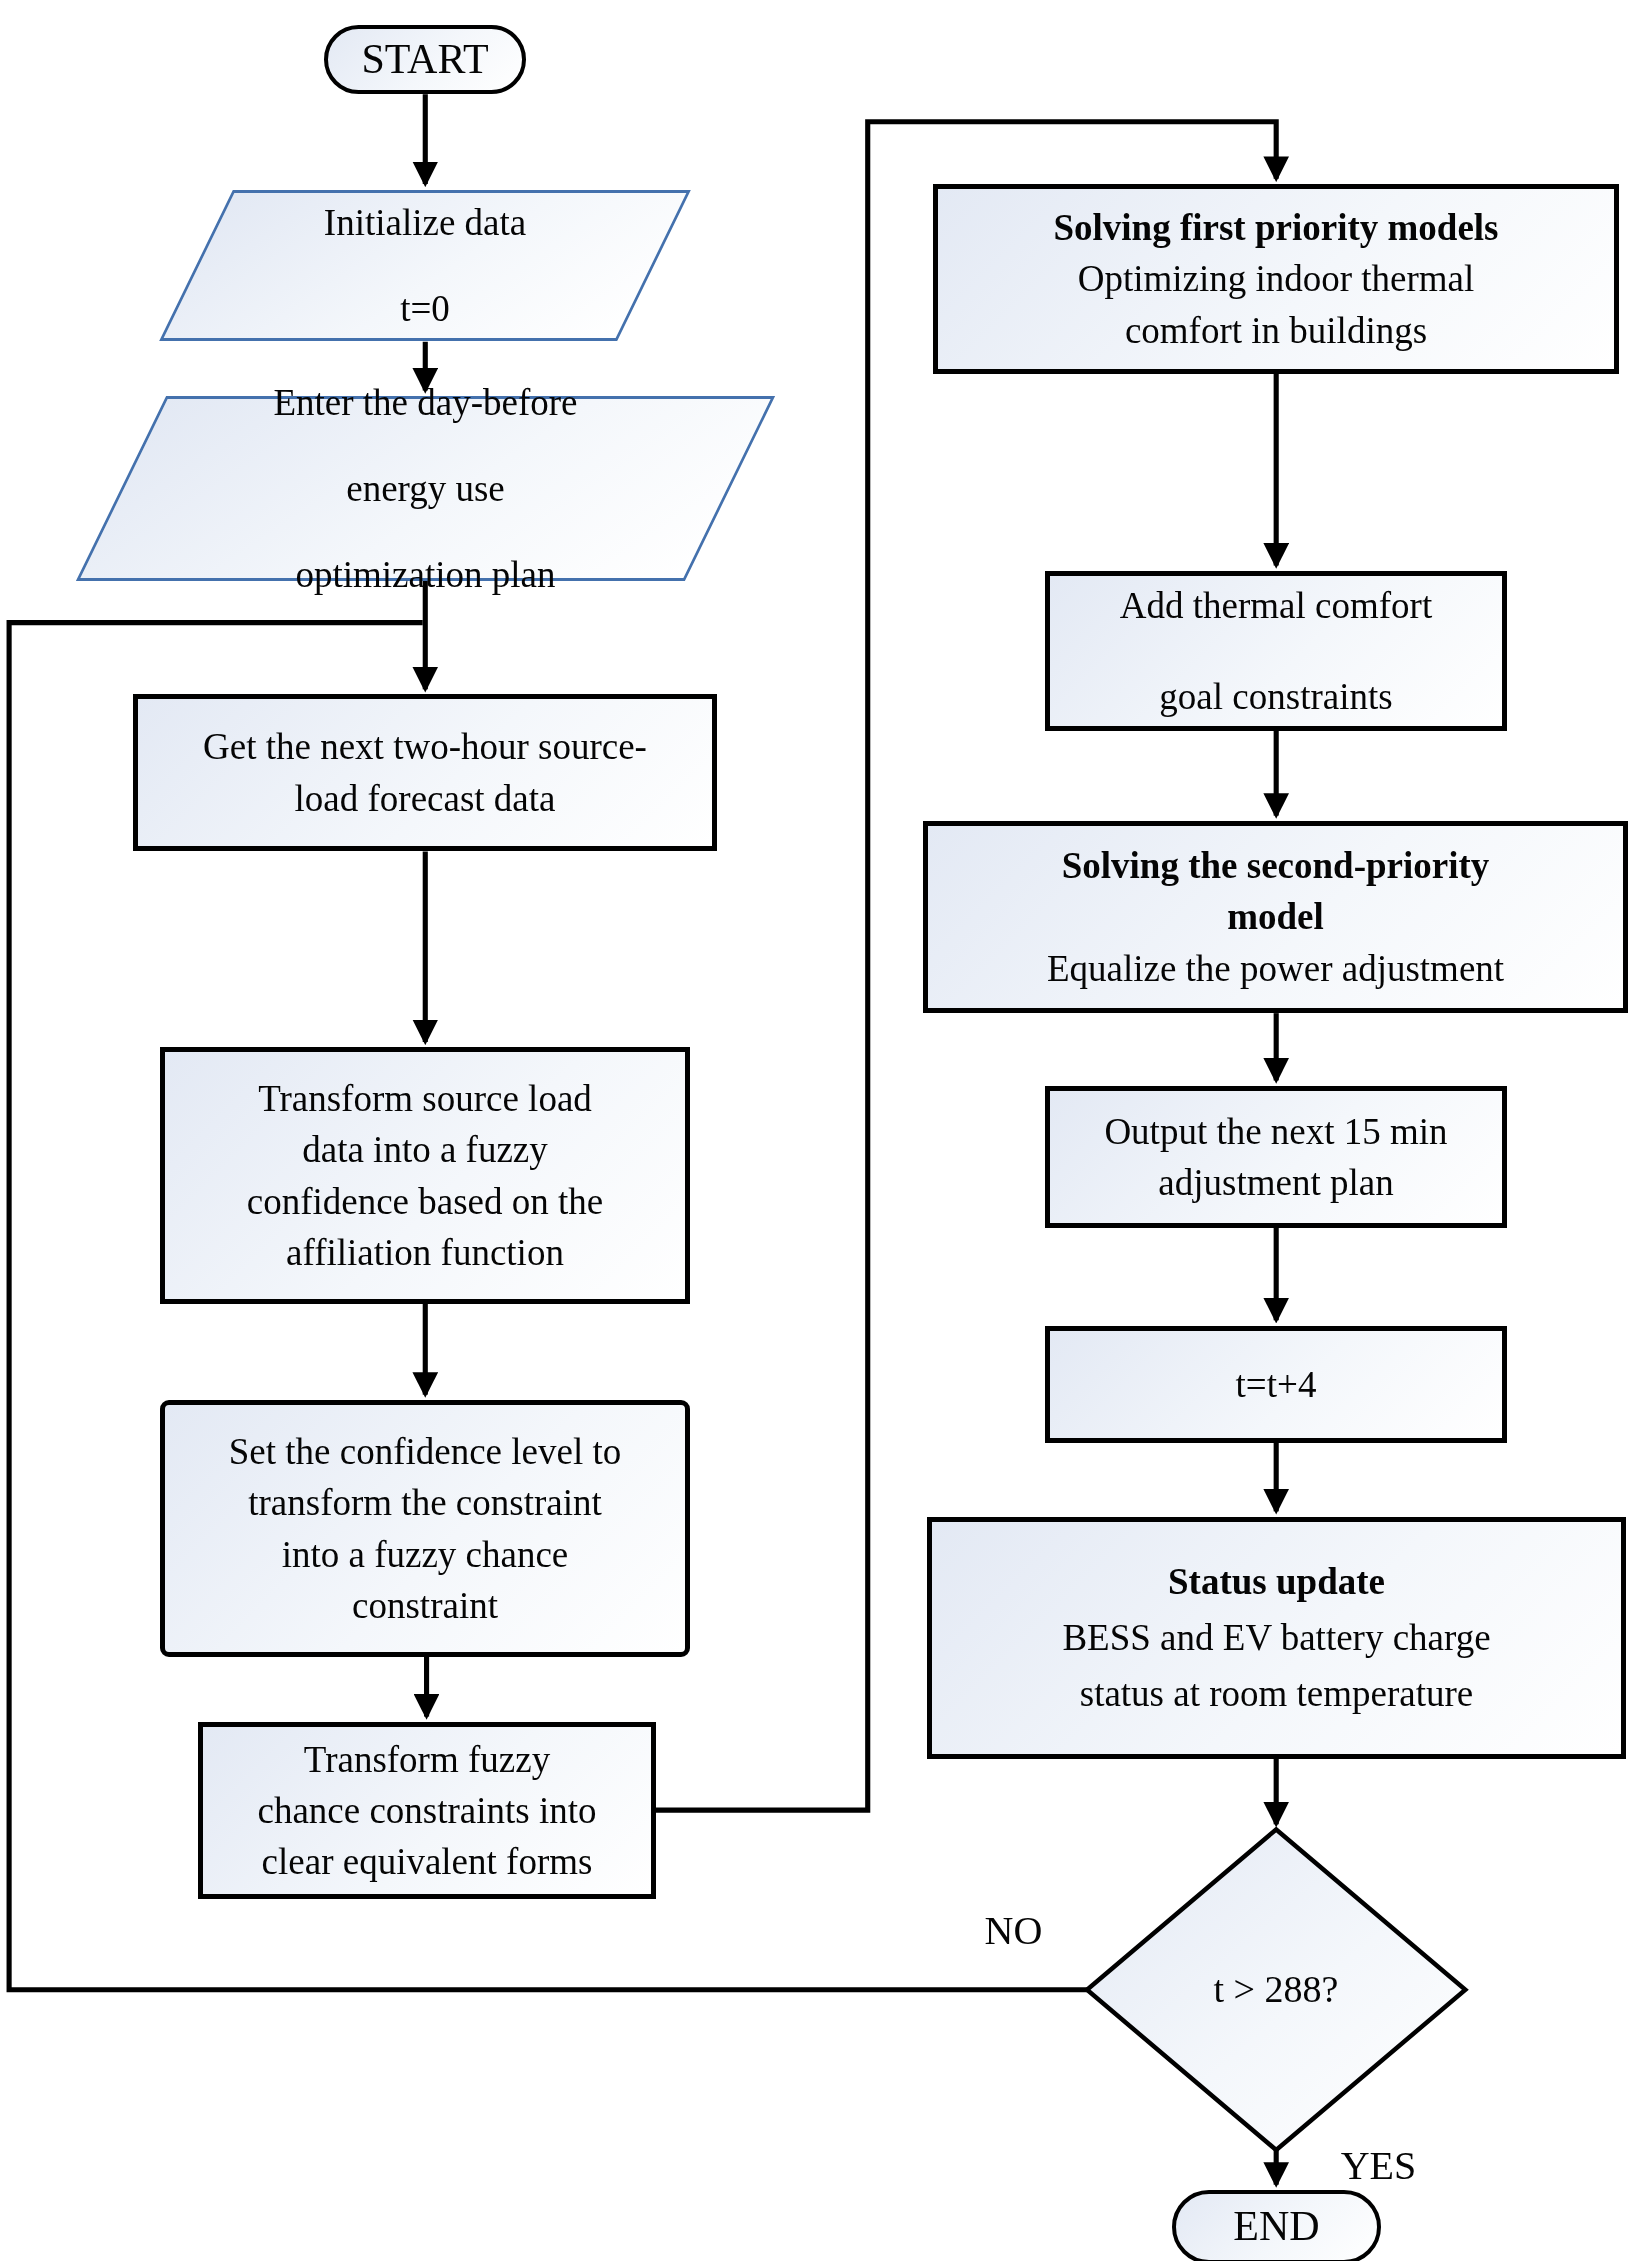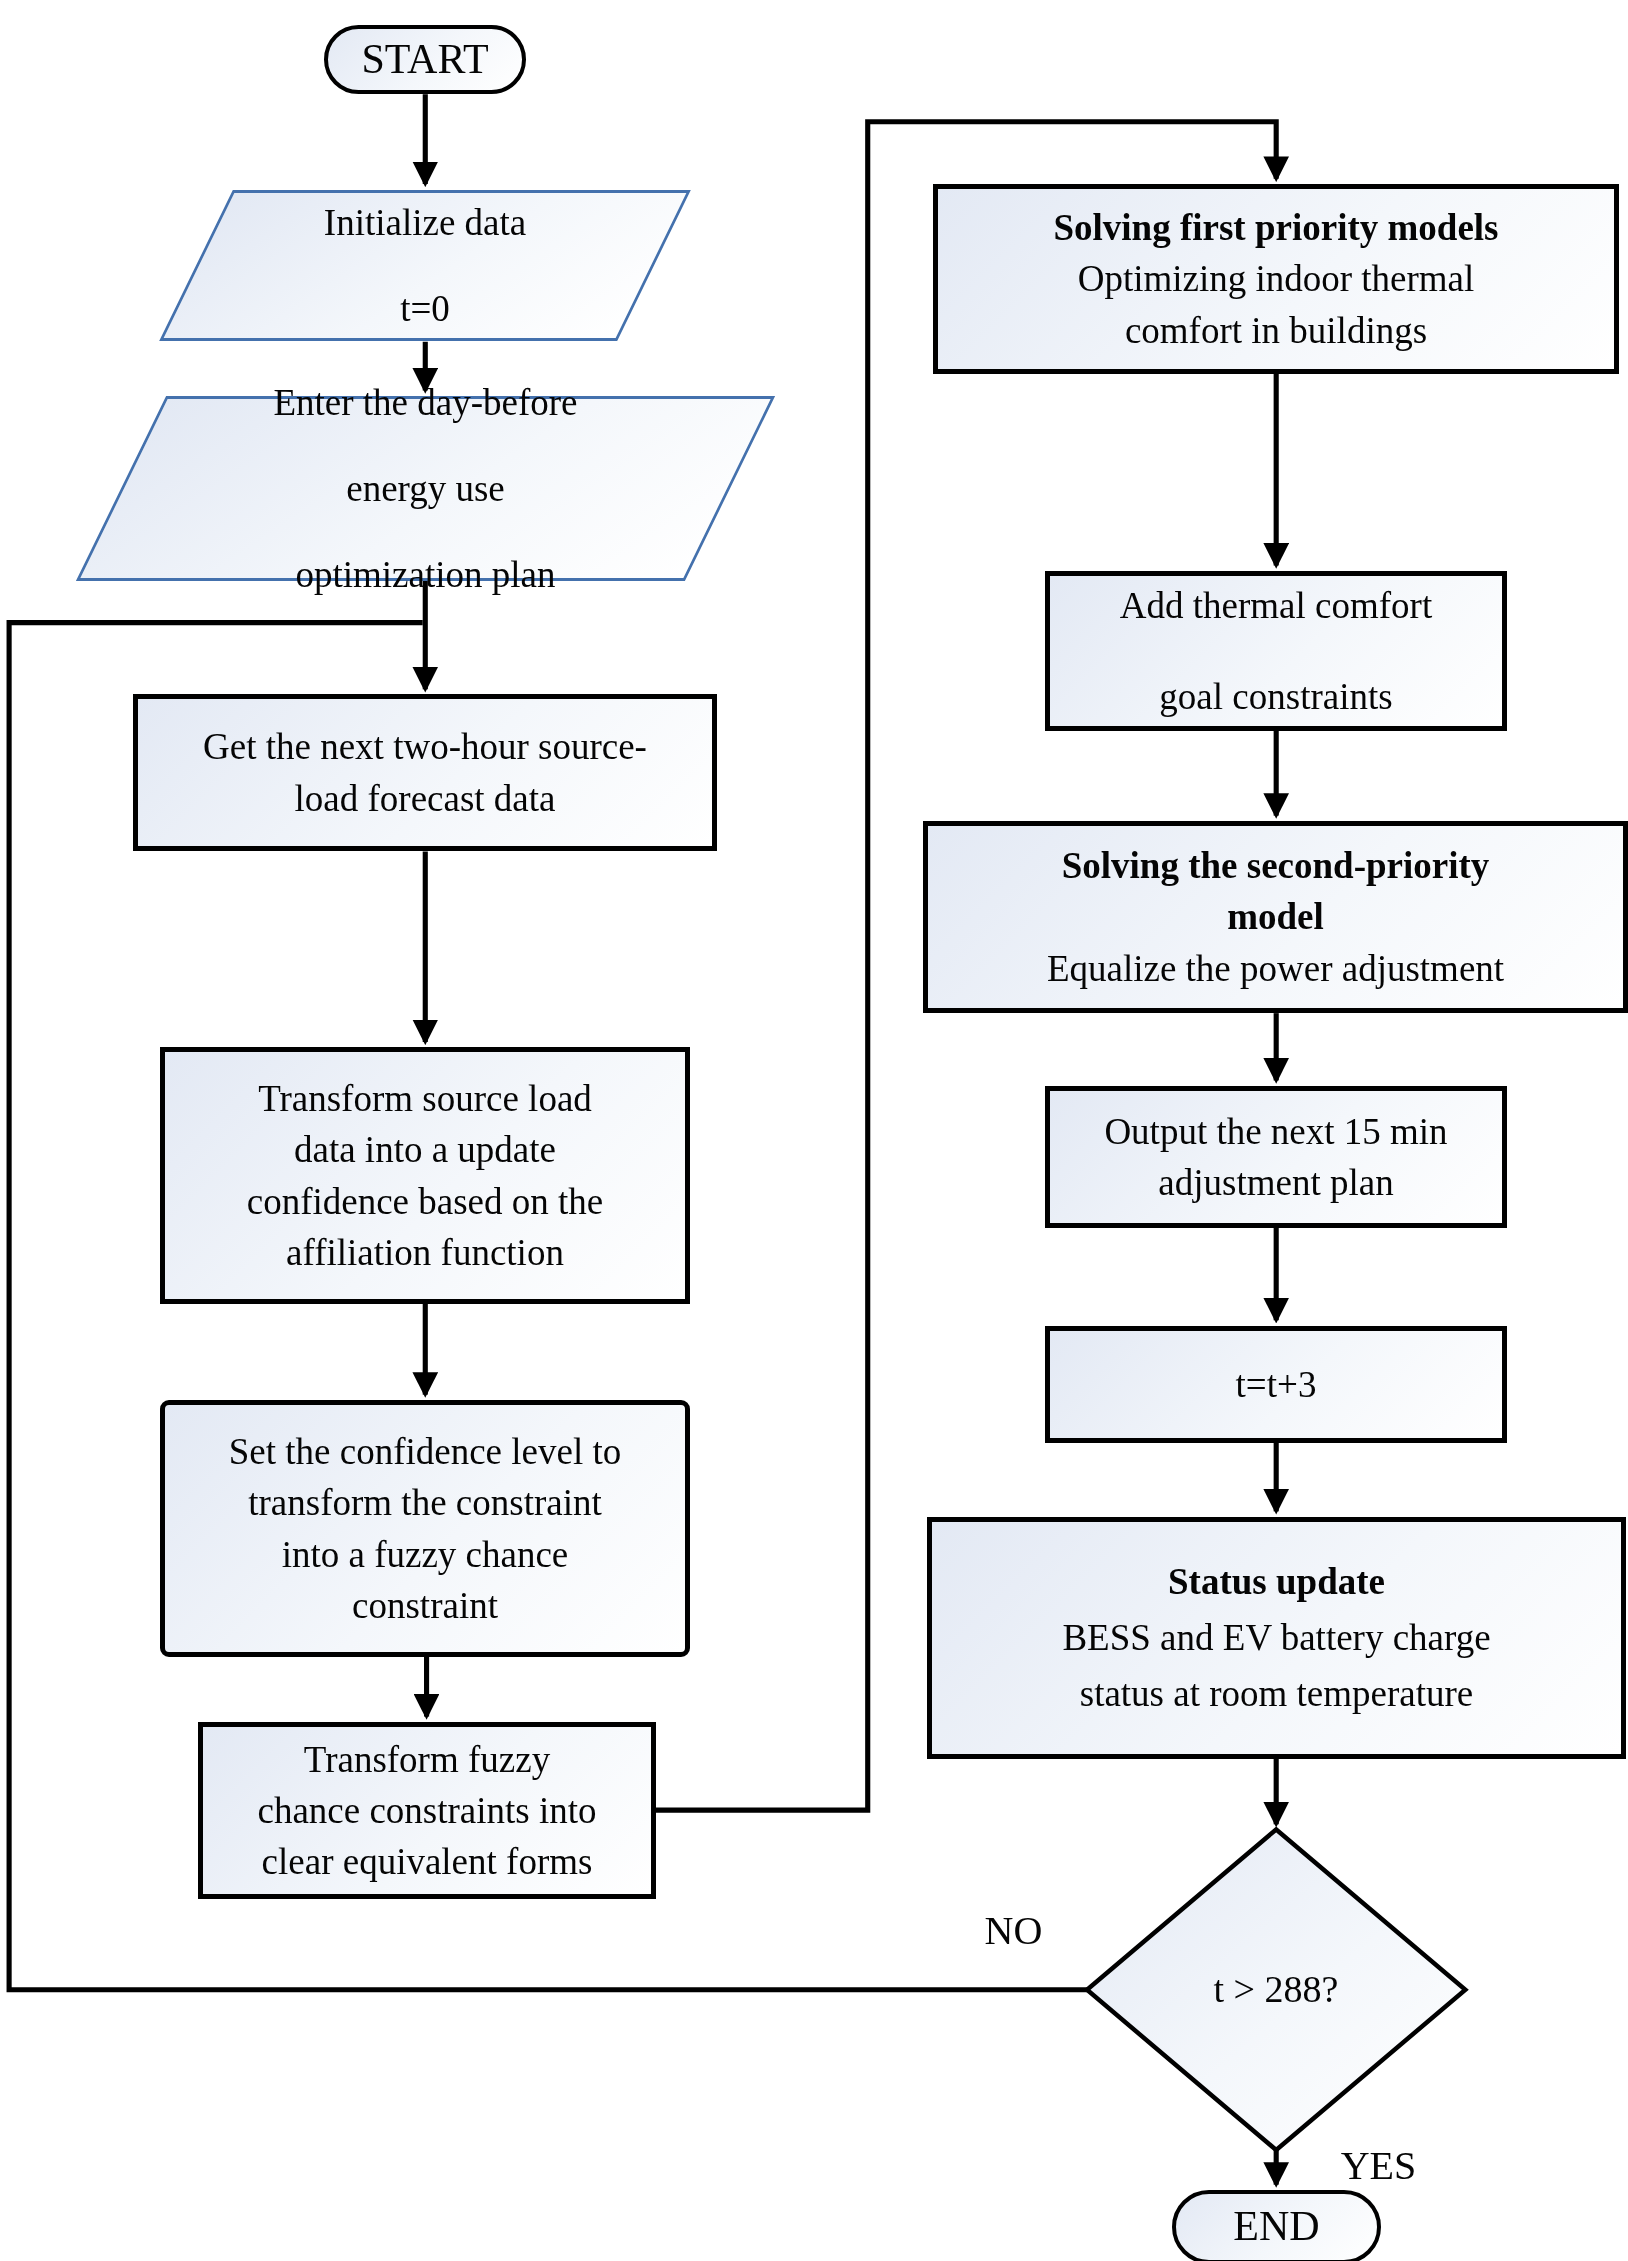--- a/index.html
+++ b/index.html
@@ -114,21 +114,21 @@
     </div>
   </div>
 
   <div class="node rect r-get grad">
     <div class="ln">Get the next two-hour source-</div>
     <div class="ln">load forecast data</div>
   </div>
 
   <div class="node rect r-fuzzyenv grad">
     <div class="ln">Transform source load</div>
-    <div class="ln">data into a update</div>
+    <div class="ln">data into a fuzzy</div>
     <div class="ln">confidence based on the</div>
     <div class="ln">affiliation function</div>
   </div>
 
   <div class="node rect r-confidence grad">
     <div class="ln">Set the confidence level to</div>
     <div class="ln">transform the constraint</div>
     <div class="ln">into a fuzzy chance</div>
     <div class="ln">constraint</div>
   </div>
@@ -155,21 +155,21 @@
     <div class="ln b">model</div>
     <div class="ln">Equalize the power adjustment</div>
   </div>
 
   <div class="node rect r-output grad">
     <div class="ln">Output the next 15 min</div>
     <div class="ln">adjustment plan</div>
   </div>
 
   <div class="node rect r-increment grad">
-    <div class="ln">t=t+3</div>
+    <div class="ln">t=t+4</div>
   </div>
 
   <div class="node rect r-status grad">
     <div class="ln b">Status update</div>
     <div class="ln">BESS and EV battery charge</div>
     <div class="ln">status at room temperature</div>
   </div>
 
   <div class="node d-label">
     <div class="ln">t &gt; 288?</div>

